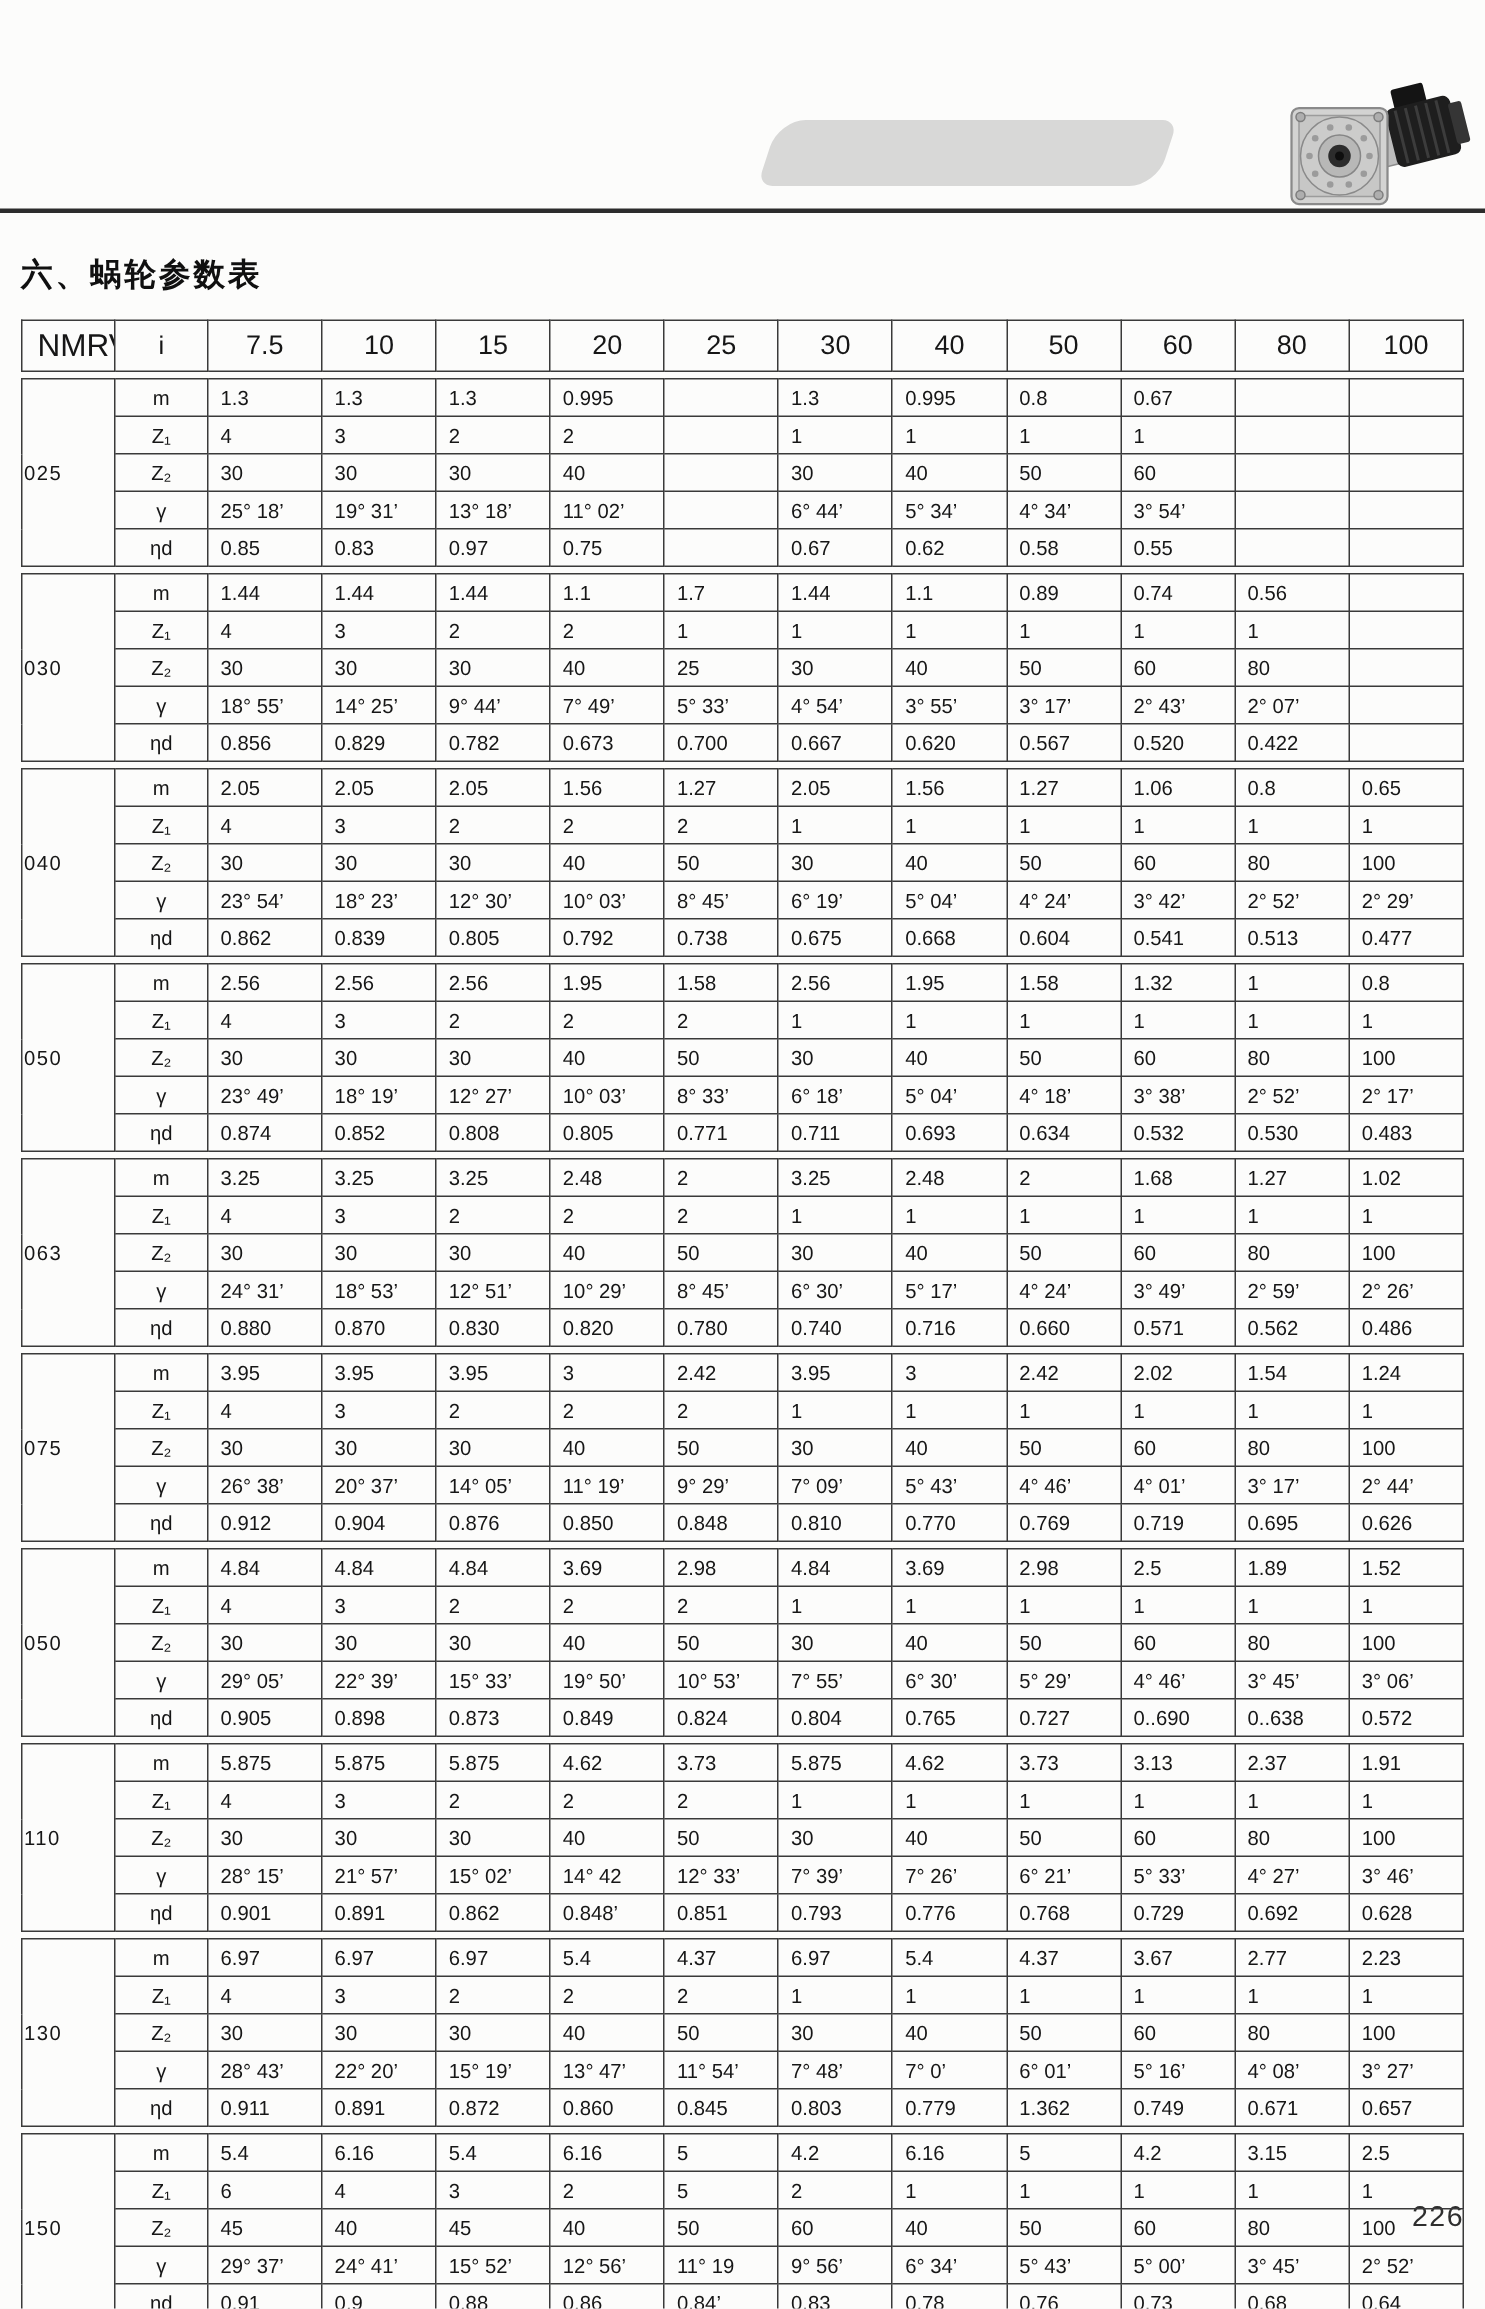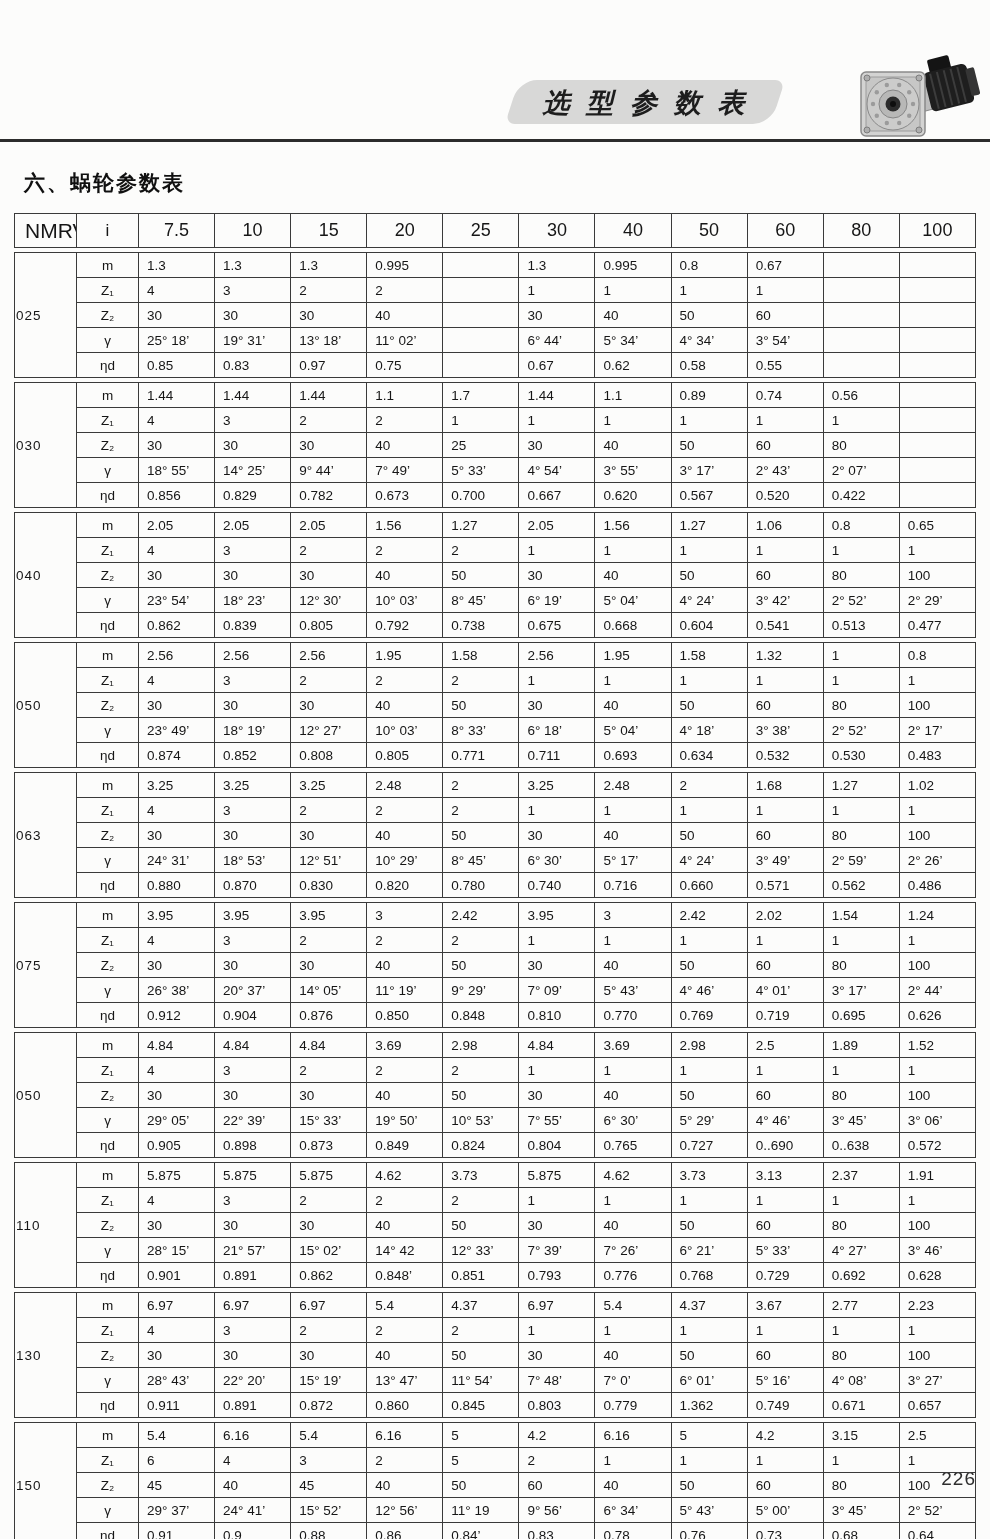--- a/index.html
+++ b/index.html
@@ -21,21 +21,21 @@
     position:absolute;left:515px;top:85px;width:262px;height:38px;
     text-align:center;
     font-family:"Liberation Serif","DejaVu Serif",serif;
     font-style:italic;font-weight:bold;
     font-size:27px;letter-spacing:5px;color:#1d1d1d;white-space:nowrap;
   }
   .hr-top{position:absolute;top:139px;left:0;width:990px;height:3px;background:#2c2c2c;}
   .gearbox{position:absolute;left:858px;top:52px;}
 
   .section-title{
-    position:absolute;top:169px;left:24px;
+    position:absolute;top:169px;left:14px;
     font-size:21px;font-weight:bold;letter-spacing:2px;color:#101010;
   }
 
   
   .watermark{
     position:absolute;top:608px;left:28px;width:950px;
     font-size:112px;font-weight:bold;white-space:nowrap;overflow:hidden;
     color:rgba(70,70,80,0.05);letter-spacing:6px;z-index:1;
   }
 
@@ -63,21 +63,20 @@
     position:absolute;right:14px;top:1468px;
     font-size:19px;color:#2e2e2e;letter-spacing:1px;margin-left:29px;
   }
 </style>
 </head>
 <body>
 
 <div class="page">
 
   <div class="banner"></div>
-  <div class="banner-text">选 型 参 数 表</div>
 
   <svg class="gearbox" width="128" height="90" viewBox="0 0 128 90">
 
     <g transform="rotate(-14 74 46)">
       <rect x="78" y="8" width="22" height="15" rx="2" fill="#141414"></rect>
       <rect x="64" y="25" width="9" height="32" fill="#bdbdbd" stroke="#8b8b8b"></rect>
       <rect x="71" y="20" width="44" height="40" rx="5" fill="#1e1e1e"></rect>
       <g stroke="#3c3c3c" stroke-width="2">
         <line x1="78" y1="22" x2="78" y2="58"></line>
         <line x1="85" y1="22" x2="85" y2="58"></line>

